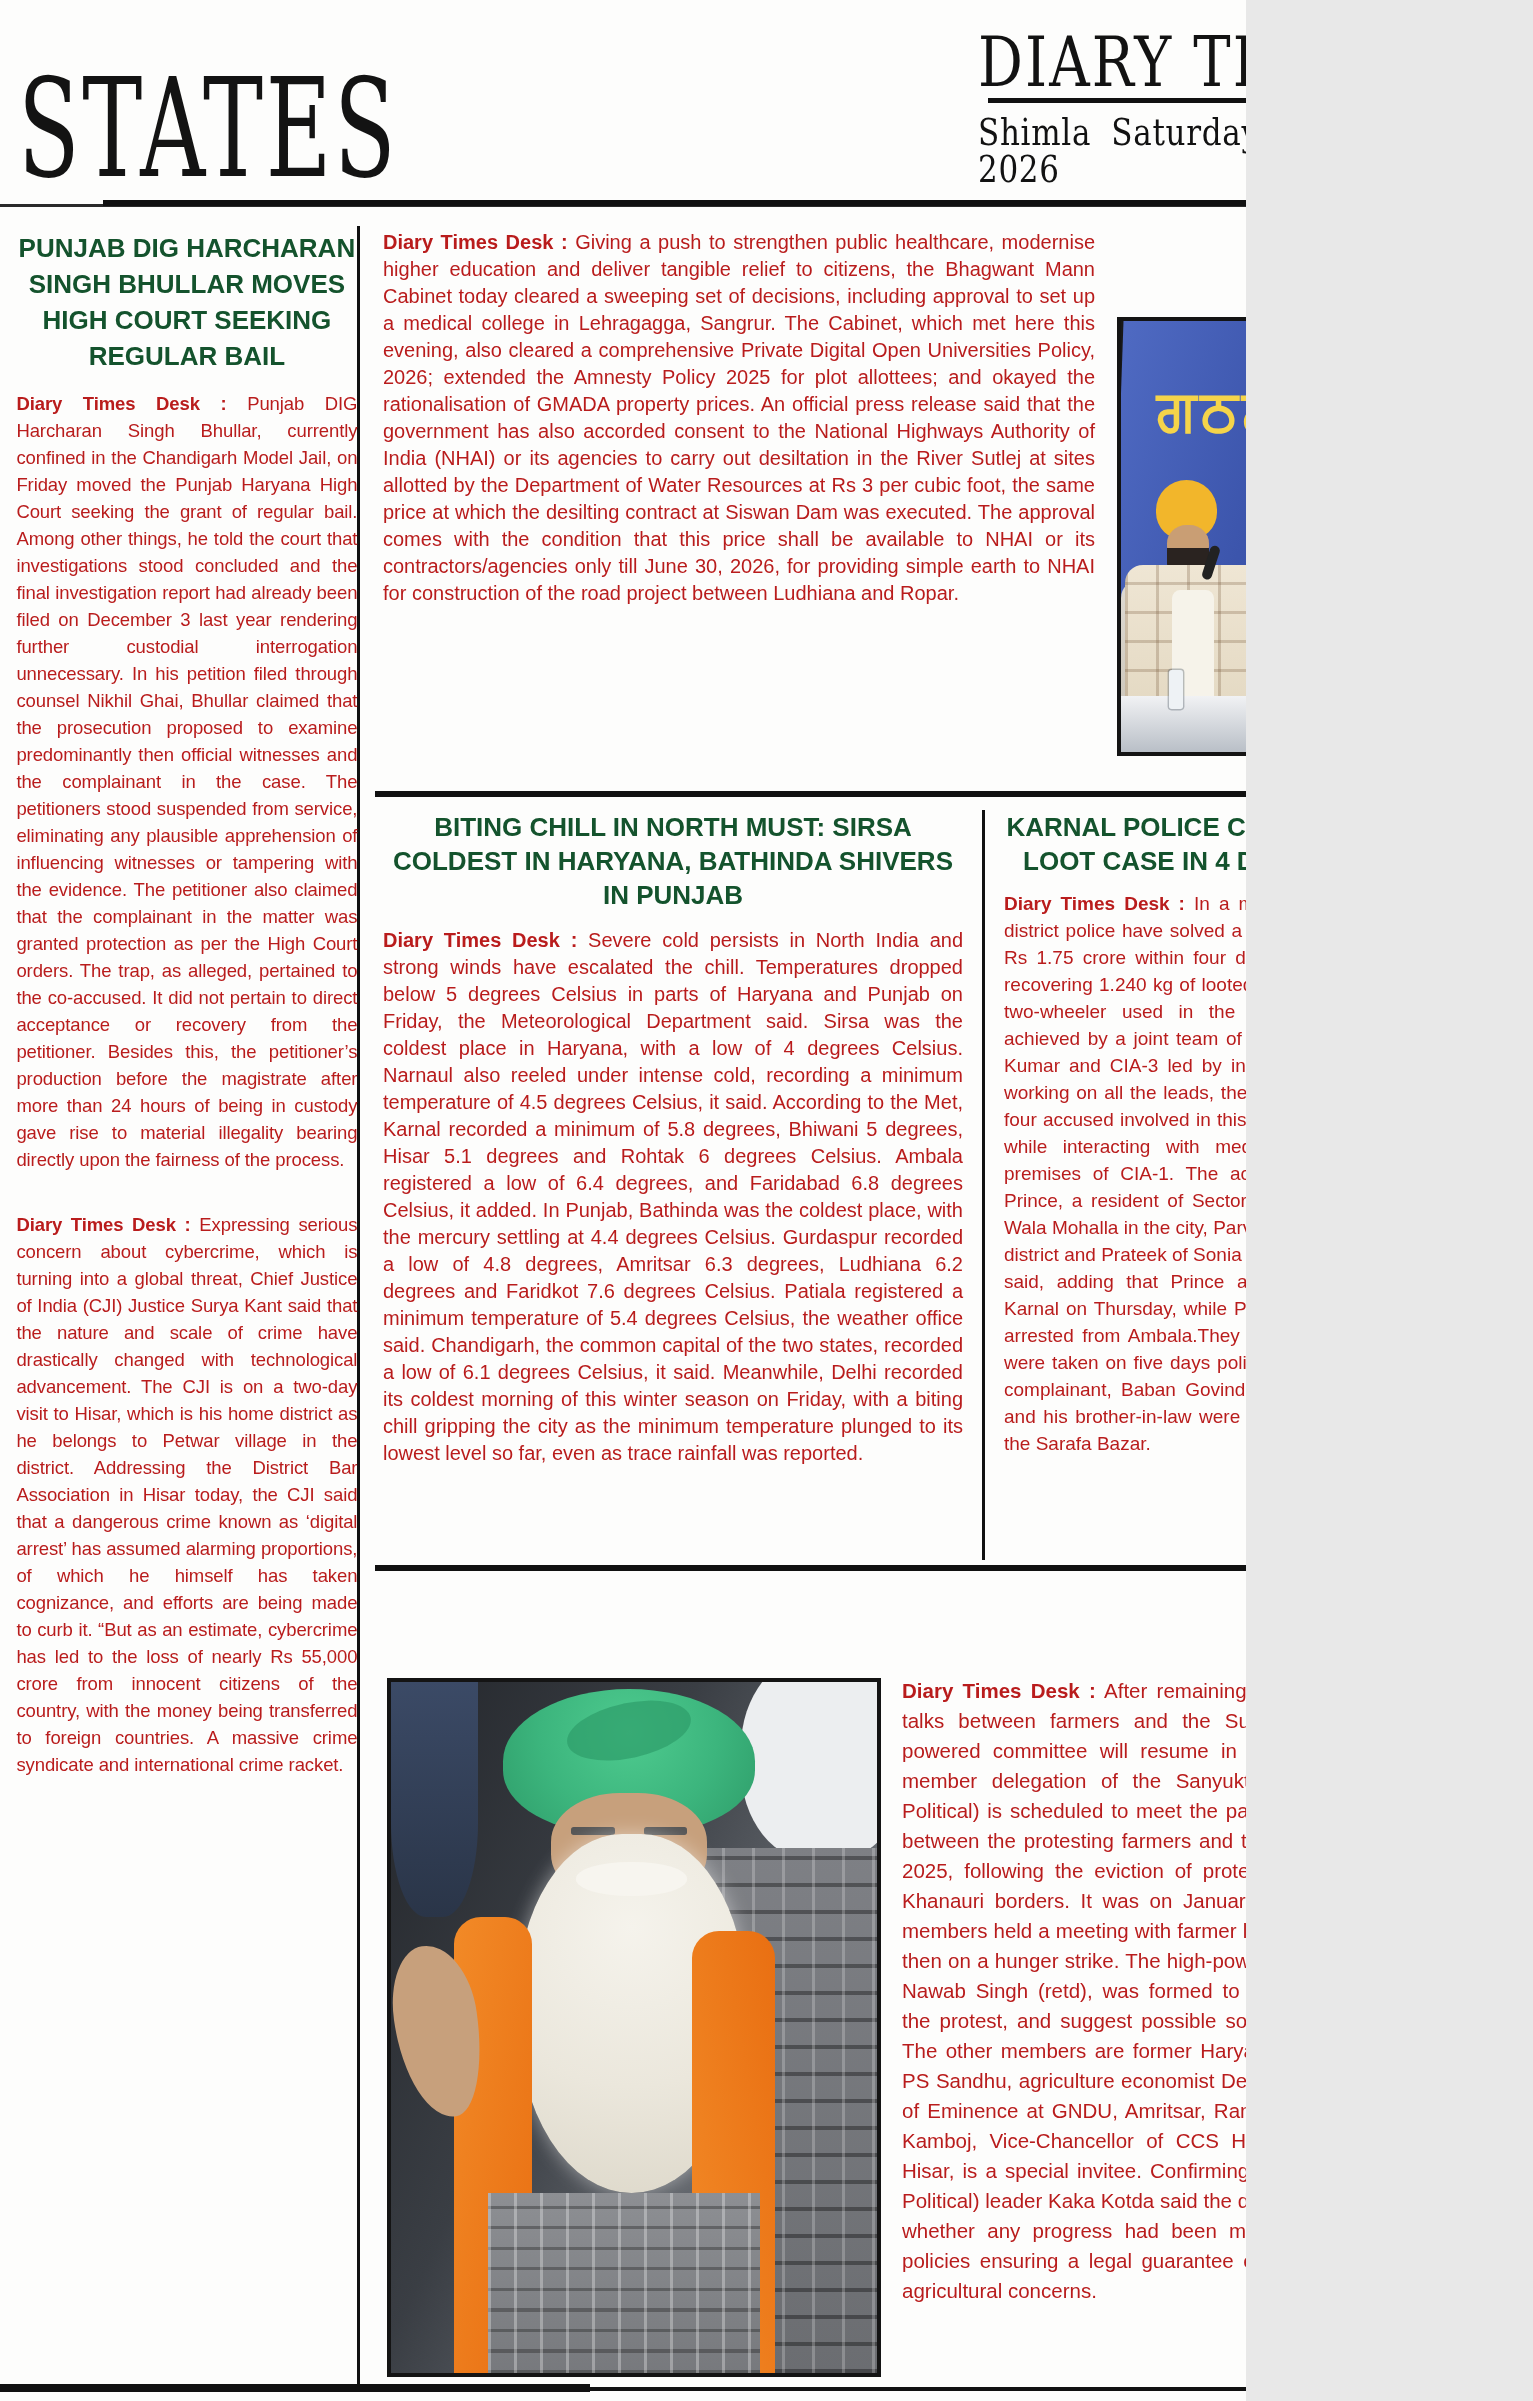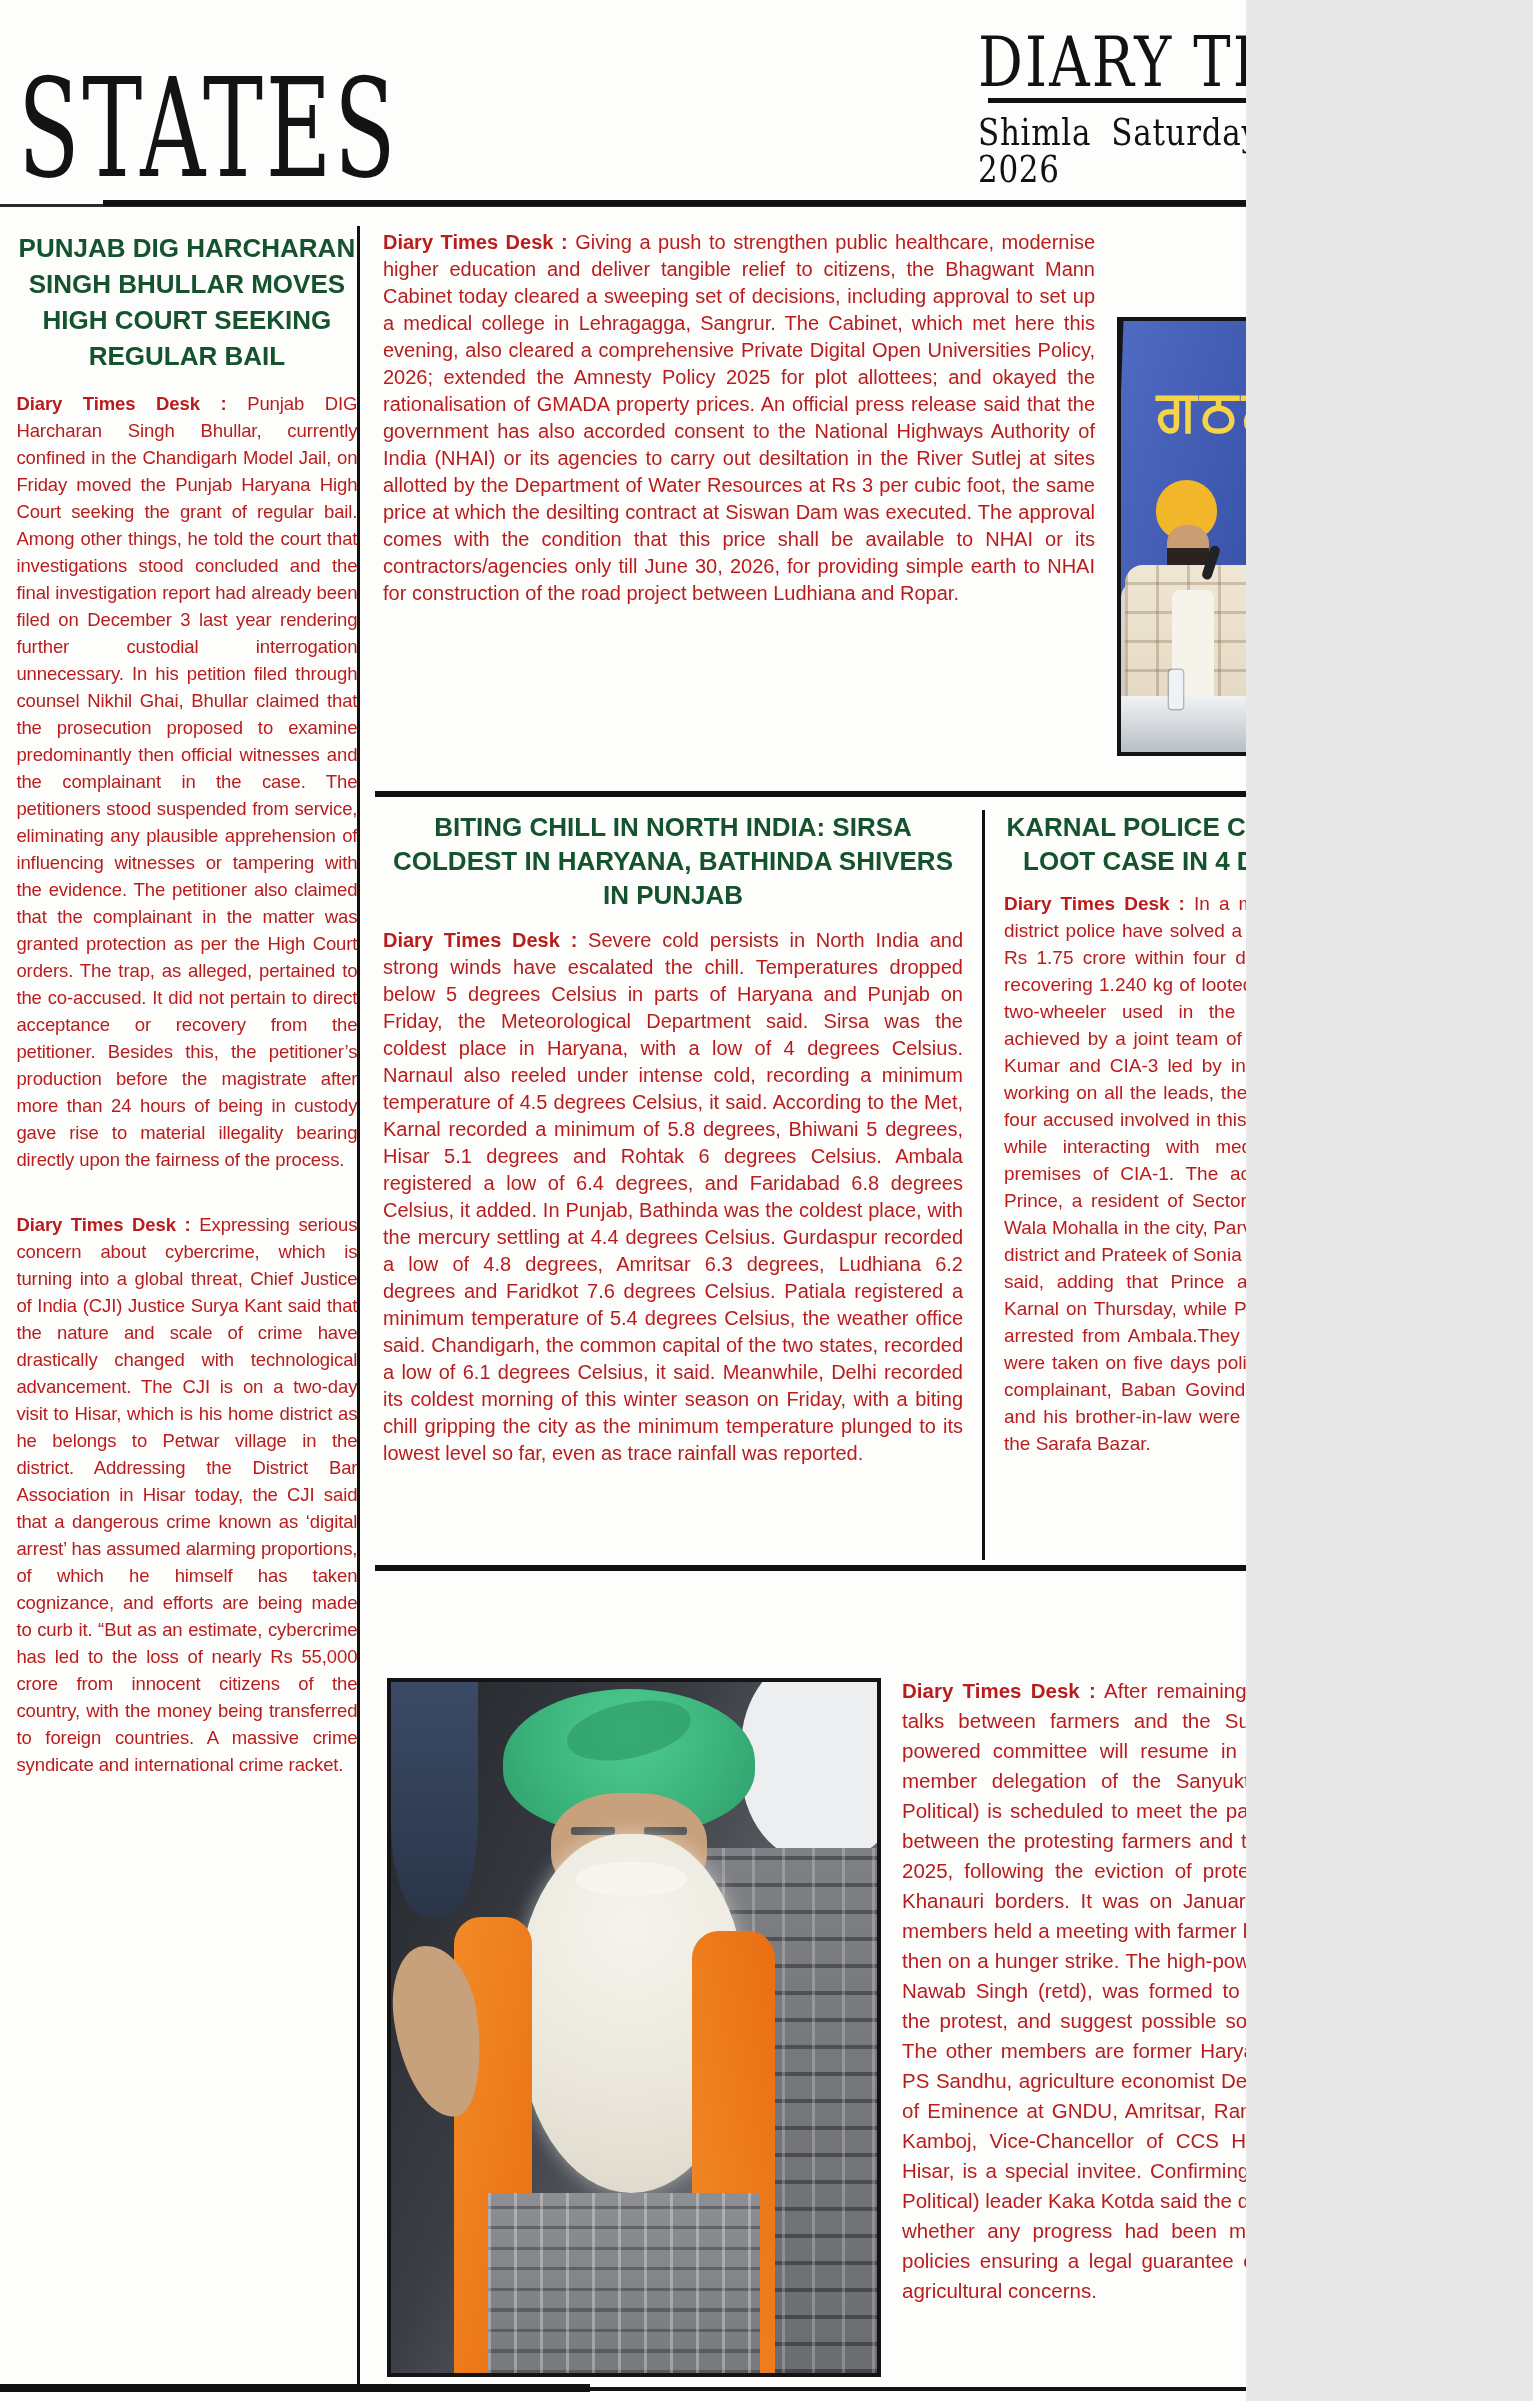--- a/index.html
+++ b/index.html
@@ -202,21 +202,21 @@
       <div class="pc-sweater"></div>
     </div>
     <div class="pc-table"></div>
     <div class="pc-glass pc-g1"></div>
     <div class="pc-glass pc-g2"></div>
     <div class="pc-glass pc-g3"></div>
     <div class="pc-glass pc-g4"></div>
   </div>
 
   <article class="weather-article">
-    <h2 class="hl hl-weather">BITING CHILL IN NORTH INDIA: SIRSA COLDEST IN HARYANA, BATHINDA SHIVERS IN PUNJAB</h2>
+    <h2 class="hl hl-weather">BITING CHILL IN NORTH MUST: SIRSA COLDEST IN HARYANA, BATHINDA SHIVERS IN PUNJAB</h2>
     <p class="body-txt"><b class="lead">Diary Times Desk :</b> <span>Severe cold persists in North India and strong winds have escalated the chill. Temperatures dropped below 5 degrees Celsius in parts of Haryana and Punjab on Friday, the Meteorological Department said. Sirsa was the coldest place in Haryana, with a low of 4 degrees Celsius. Narnaul also reeled under intense cold, recording a minimum temperature of 4.5 degrees Celsius, it said. According to the Met, Karnal recorded a minimum of 5.8 degrees, Bhiwani 5 degrees, Hisar 5.1 degrees and Rohtak 6 degrees Celsius. Ambala registered a low of 6.4 degrees, and Faridabad 6.8 degrees Celsius, it added. In Punjab, Bathinda was the coldest place, with the mercury settling at 4.4 degrees Celsius. Gurdaspur recorded a low of 4.8 degrees, Amritsar 6.3 degrees, Ludhiana 6.2 degrees and Faridkot 7.6 degrees Celsius. Patiala registered a minimum temperature of 5.4 degrees Celsius, the weather office said. Chandigarh, the common capital of the two states, recorded a low of 6.1 degrees Celsius, it said. Meanwhile, Delhi recorded its coldest morning of this winter season on Friday, with a biting chill gripping the city as the minimum temperature plunged to its lowest level so far, even as trace rainfall was reported.</span></p>
   </article>
 
   <article class="karnal-article">
     <h2 class="hl hl-karnal">KARNAL POLICE CRACK RS 1.75-CRORE LOOT CASE IN 4 DAYS, ARREST FOUR</h2>
     <p class="body-txt"><b class="lead">Diary Times Desk :</b> <span>In a major success, the Karnal police district police have solved a major loot case involving around Rs 1.75 crore within four days, arresting four accused and recovering 1.240 kg of looted gold, Rs 2 lakh in cash and the two-wheeler used in the crime. The breakthrough was achieved by a joint team of CIA-1 led by inspector Sandeep Kumar and CIA-3 led by inspector Ajay. "Acting swiftly and working on all the leads, the team members apprehended all four accused involved in this incident," said DSP Rajiv Kumar while interacting with media persons on Friday in the premises of CIA-1. The accused have been identified as Prince, a resident of Sector 6 of the city, Dinesh of Naiyon Wala Mohalla in the city, Parveen Kumar of Rajpura in Ambala district and Prateek of Sonia Colony in Ambala Cantt, the DSP said, adding that Prince and Dinesh were arrested from Karnal on Thursday, while Parveen Kumar and Prateek were arrested from Ambala.They were produced in the court and were taken on five days police remand. DSP Kumar said the complainant, Baban Govind Mani, filed a complaint that he and his brother-in-law were engaged in gold melting work in the Sarafa Bazar.</span></p>
   </article>
 
 
   <div class="photo photo-farmer">

